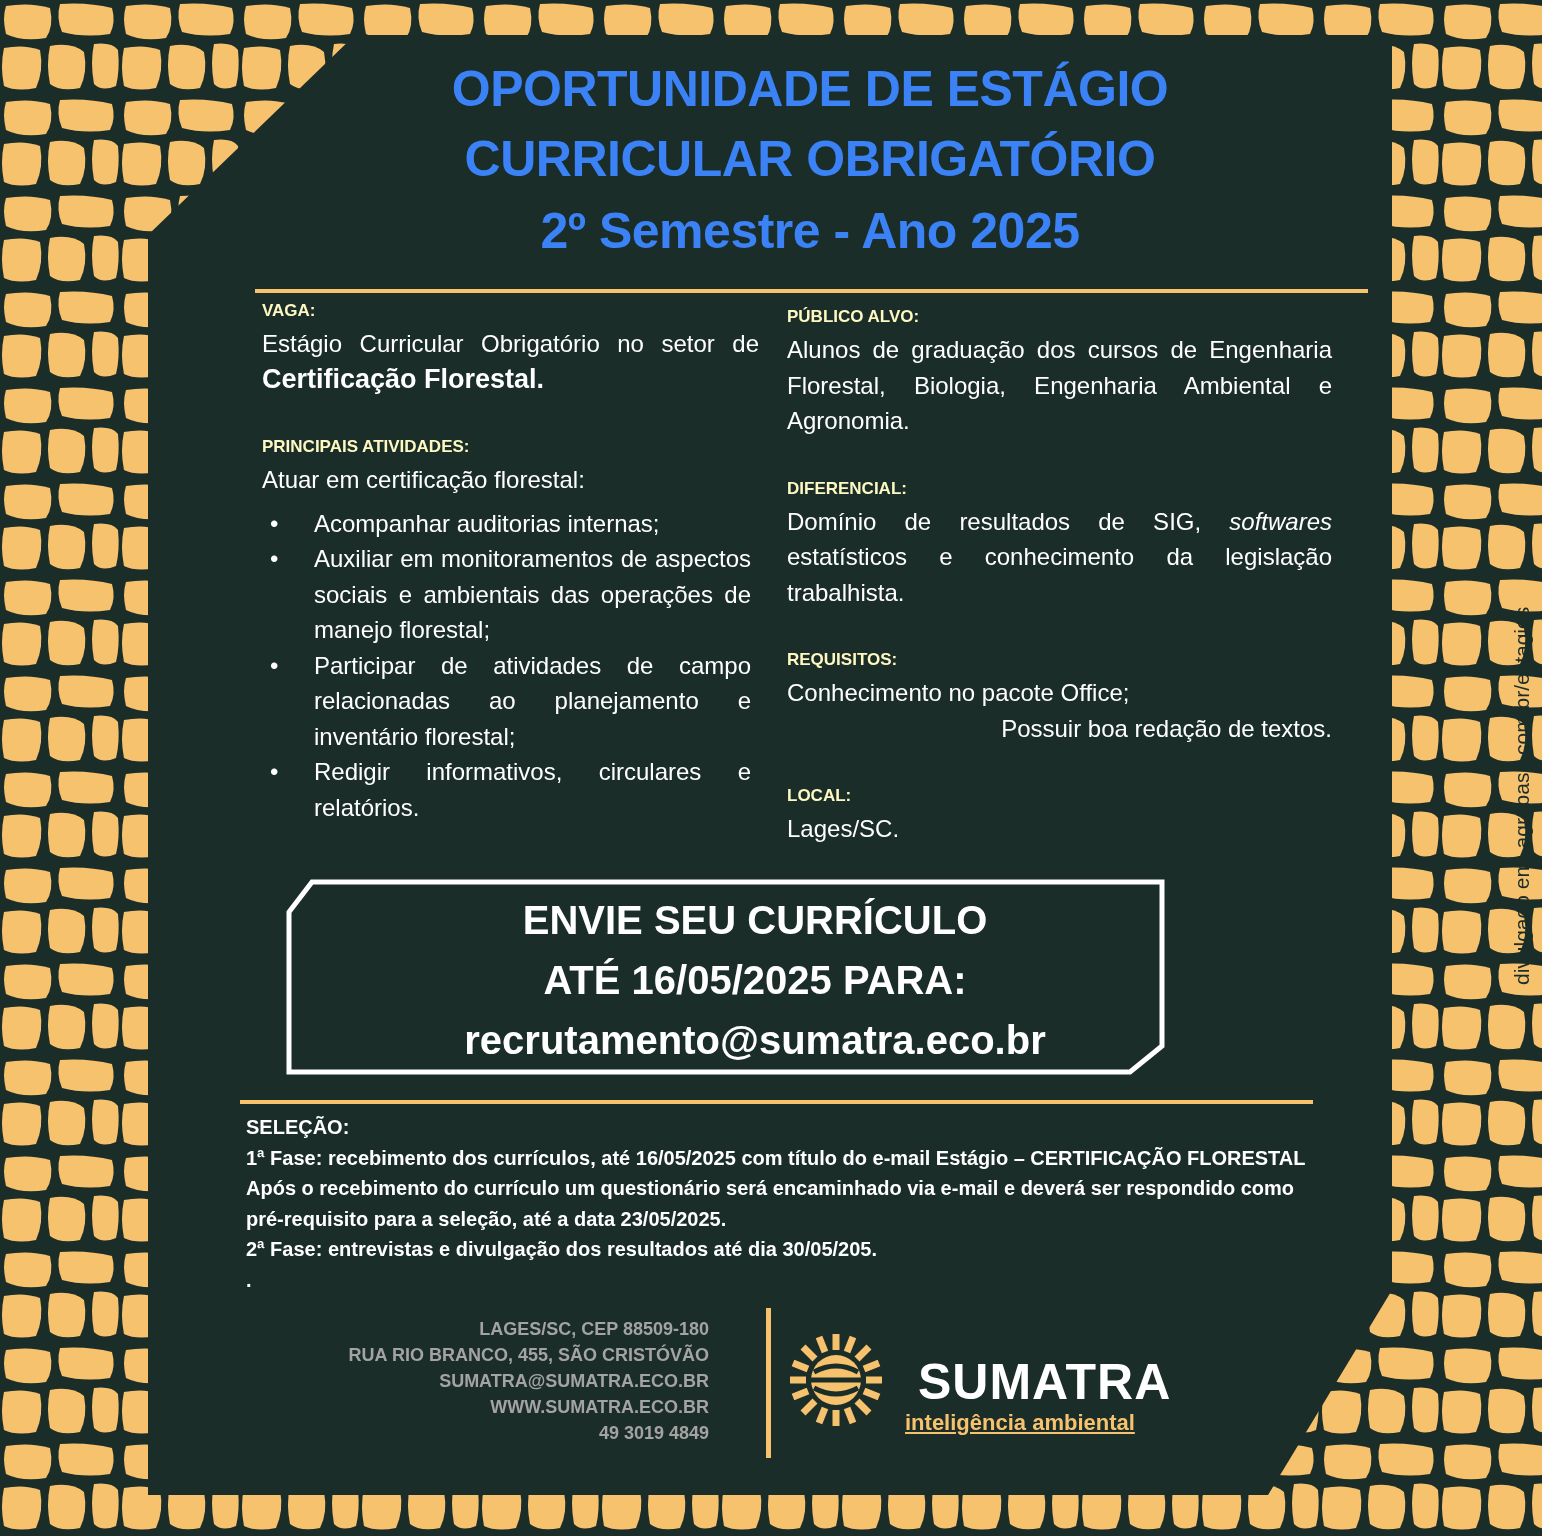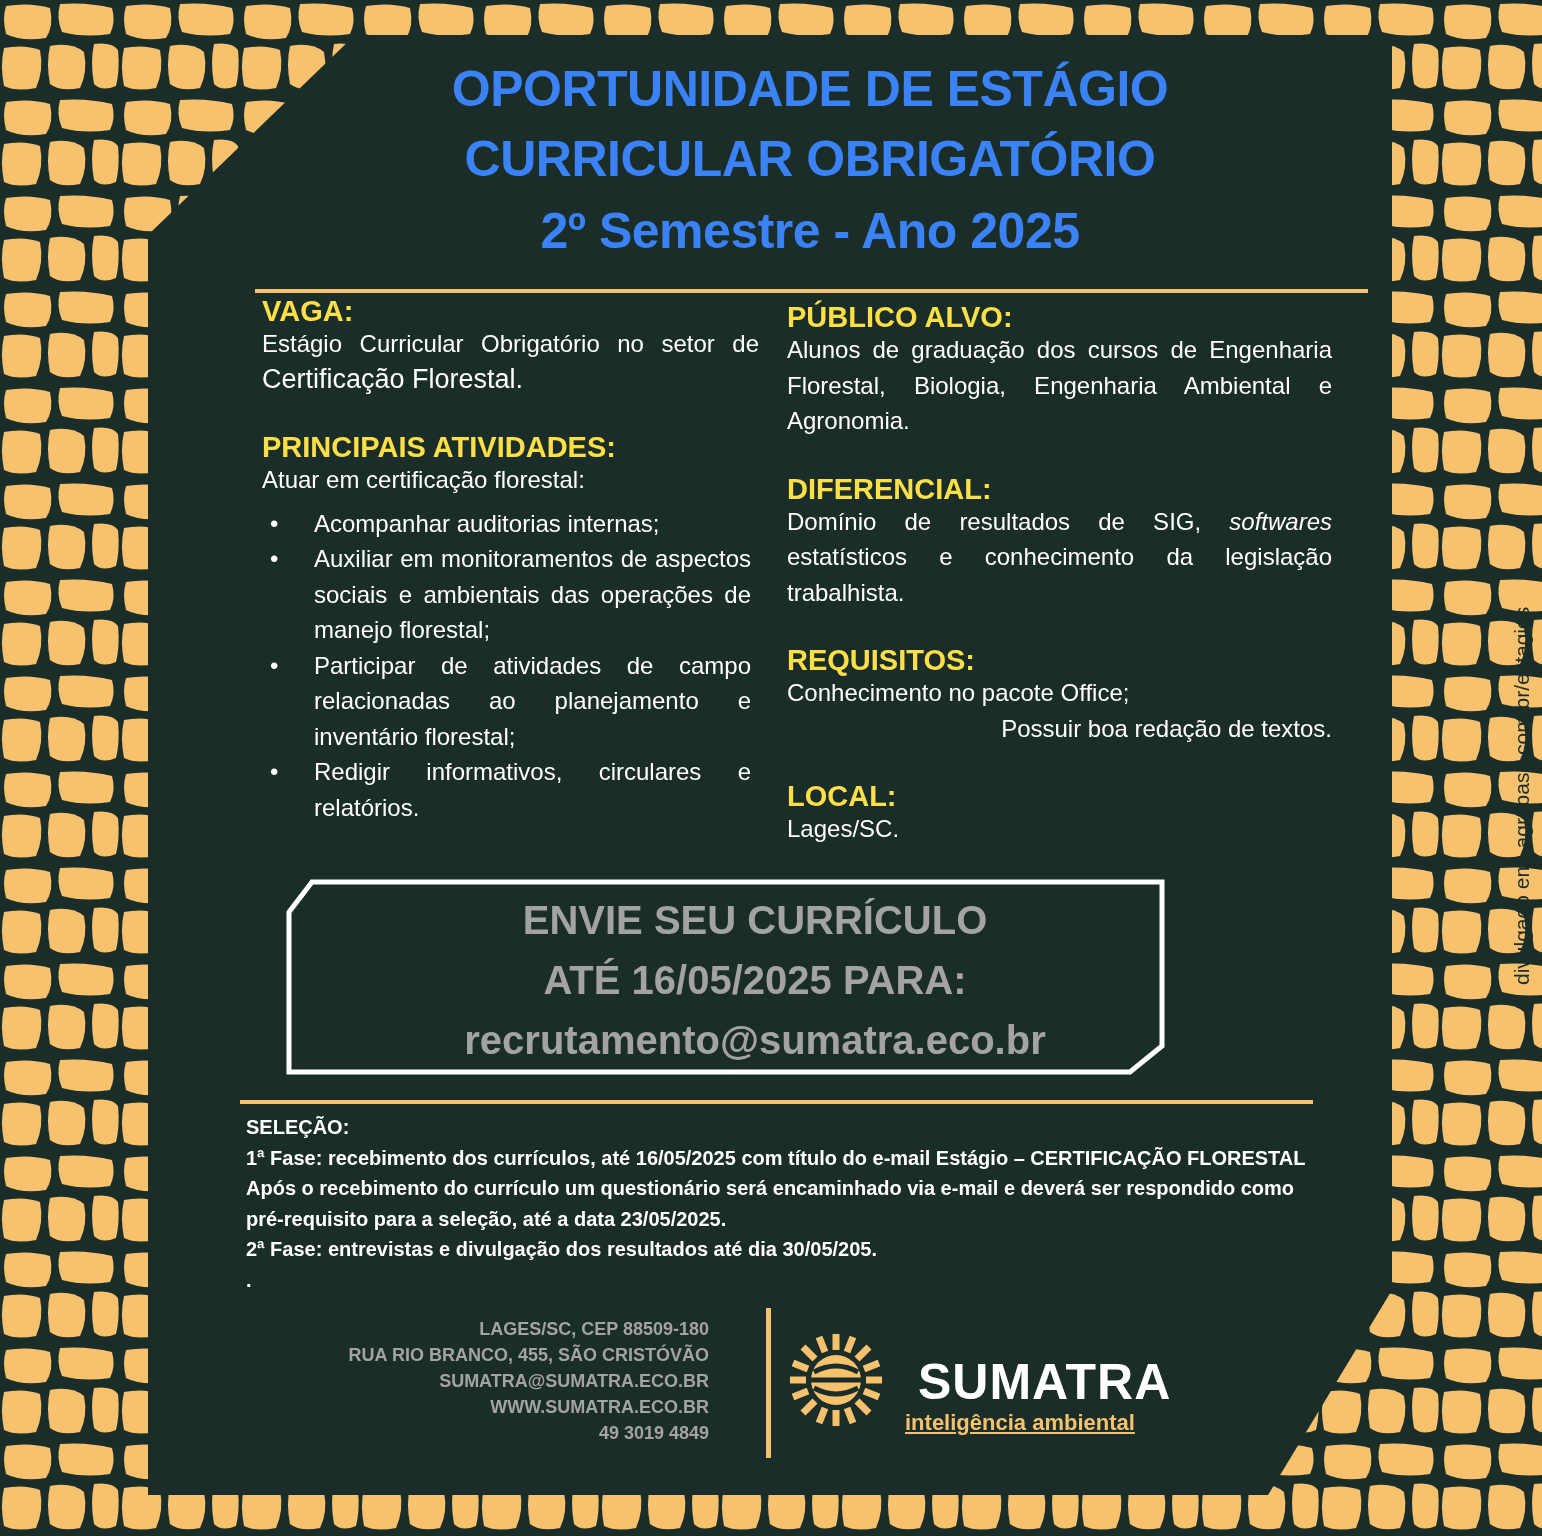--- a/index.html
+++ b/index.html
@@ -9,33 +9,33 @@
       font-family: "Liberation Sans", sans-serif;
     }
     .frame { position: absolute; left: 0; top: 0; width: 1542px; height: 1536px; }
     .panel { position: absolute; left: 0; top: 0; width: 1542px; height: 1536px; }
     .title {
       position: absolute; left: 400px; width: 820px; text-align: center;
       color: #3b82f6; font-weight: bold; font-size: 50px; line-height: 70px;
       letter-spacing: -0.5px; font-family: "Liberation Sans", sans-serif;
     }
     .rule { position: absolute; height: 4px; background: #f7c26e; }
-    .h { font-weight: bold; font-size: 29px; color: #fde047; }
+    .h { font-weight: bold; font-size: 17px; color: #fef9c3; }
     .body { font-size: 24px; line-height: 35.5px; color: #ffffff; text-align: justify; }
     .col-left { position: absolute; left: 262px; top: 296px; width: 497px; }
     .col-right { position: absolute; left: 787px; top: 302px; width: 545px; }
     .sec { margin: 0 0 35px 0; }
     .sec .h { line-height: 30px; }
-    .big-b { font-weight: normal; font-size: 27px; }
+    .big-b { font-weight: bold; font-size: 27px; }
     ul.acts { list-style: none; margin: 8px; padding: 0; }
     ul.acts li { position: relative; padding-left: 44px; text-align: justify; }
     ul.acts li::before { content: "•"; position: absolute; left: 0; top: 0; }
     .cta-text {
       position: absolute; left: 300px; top: 890px; width: 910px; text-align: center;
-      color: #a3a3a3; font-weight: bold; font-size: 40px; line-height: 60px;
+      color: #ffffff; font-weight: bold; font-size: 40px; line-height: 60px;
     }
     .sel { position: absolute; left: 246px; top: 1112px; width: 1080px; color: #ffffff;
       font-weight: bold; font-size: 20px; line-height: 30.5px; }
     .contact { position: absolute; left: 330px; top: 1316px; width: 379px; text-align: right;
       color: #a3a3a3; font-weight: bold; font-size: 18px; line-height: 26px; }
     .vbar { position: absolute; left: 766px; top: 1308px; width: 5px; height: 150px; background: #f7c26e; }
     .brand { position: absolute; left: 918px; top: 1354px; color: #ffffff; font-weight: 900;
       font-size: 50px; line-height: 56px; letter-spacing: 1px; }
     .tagline { position: absolute; left: 905px; top: 1412px; color: #f7c26e; font-weight: bold;
       font-size: 22px; line-height: 22px; text-decoration: underline; }

